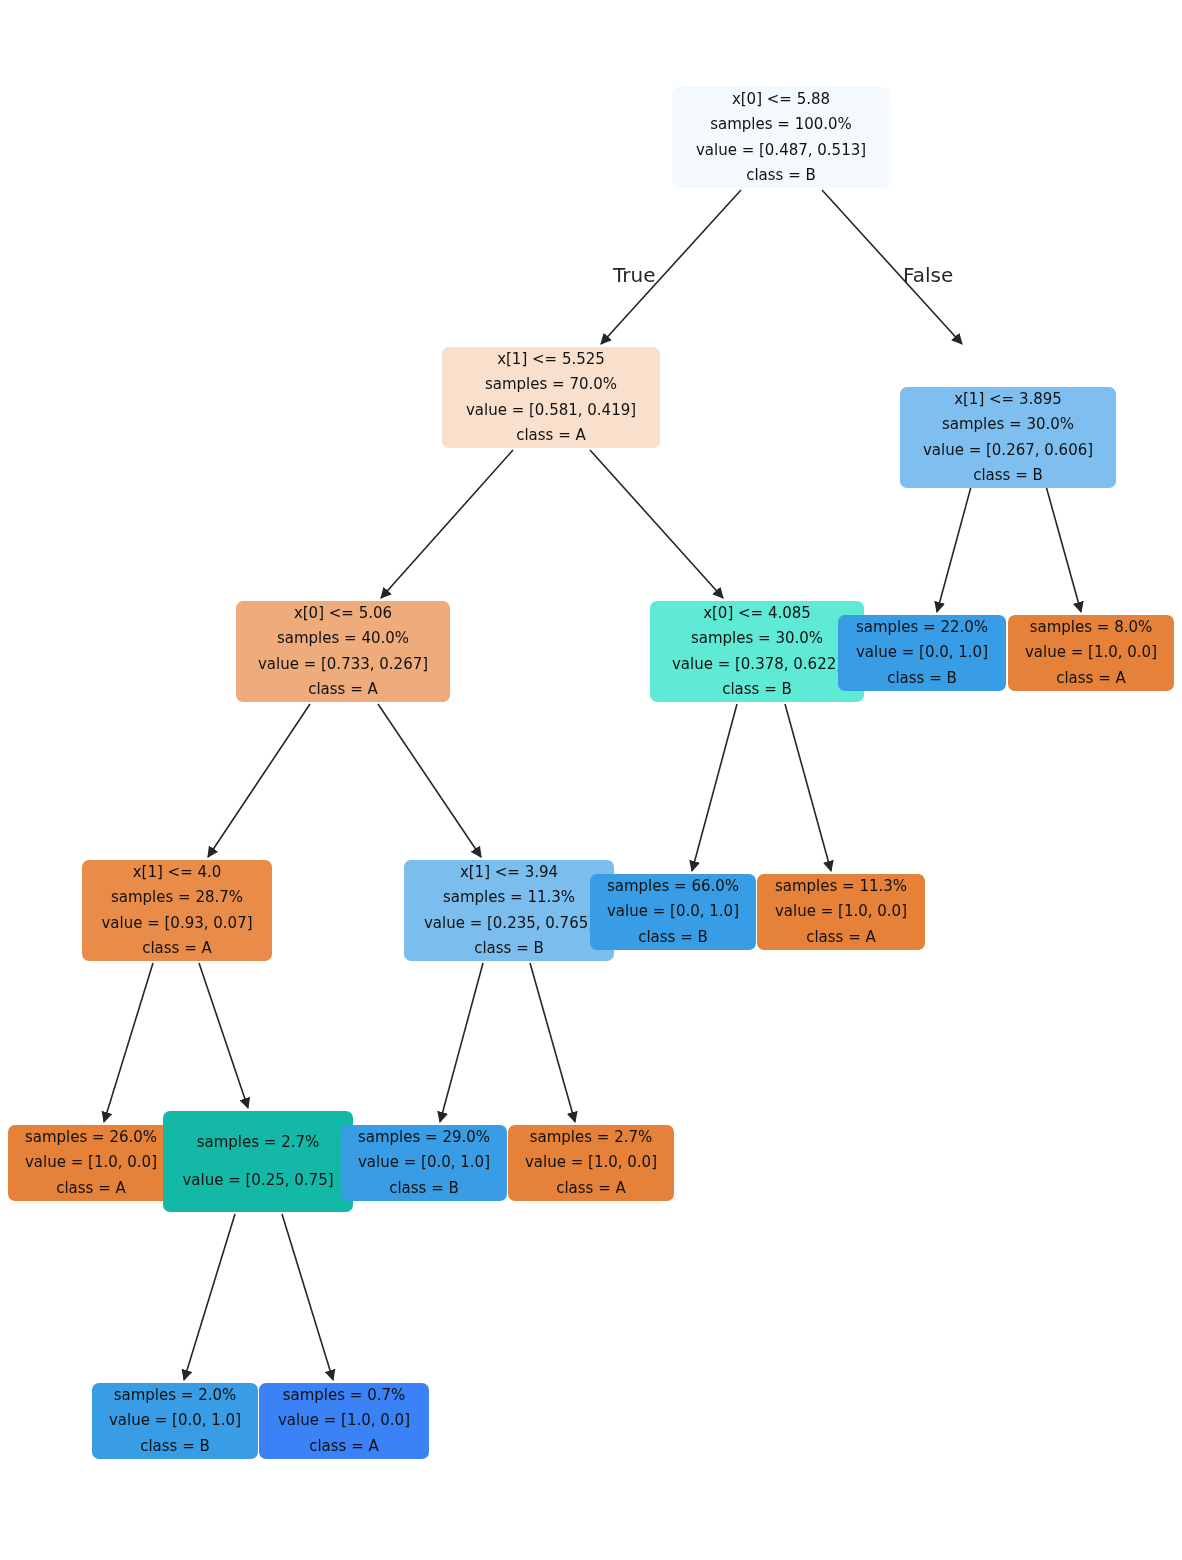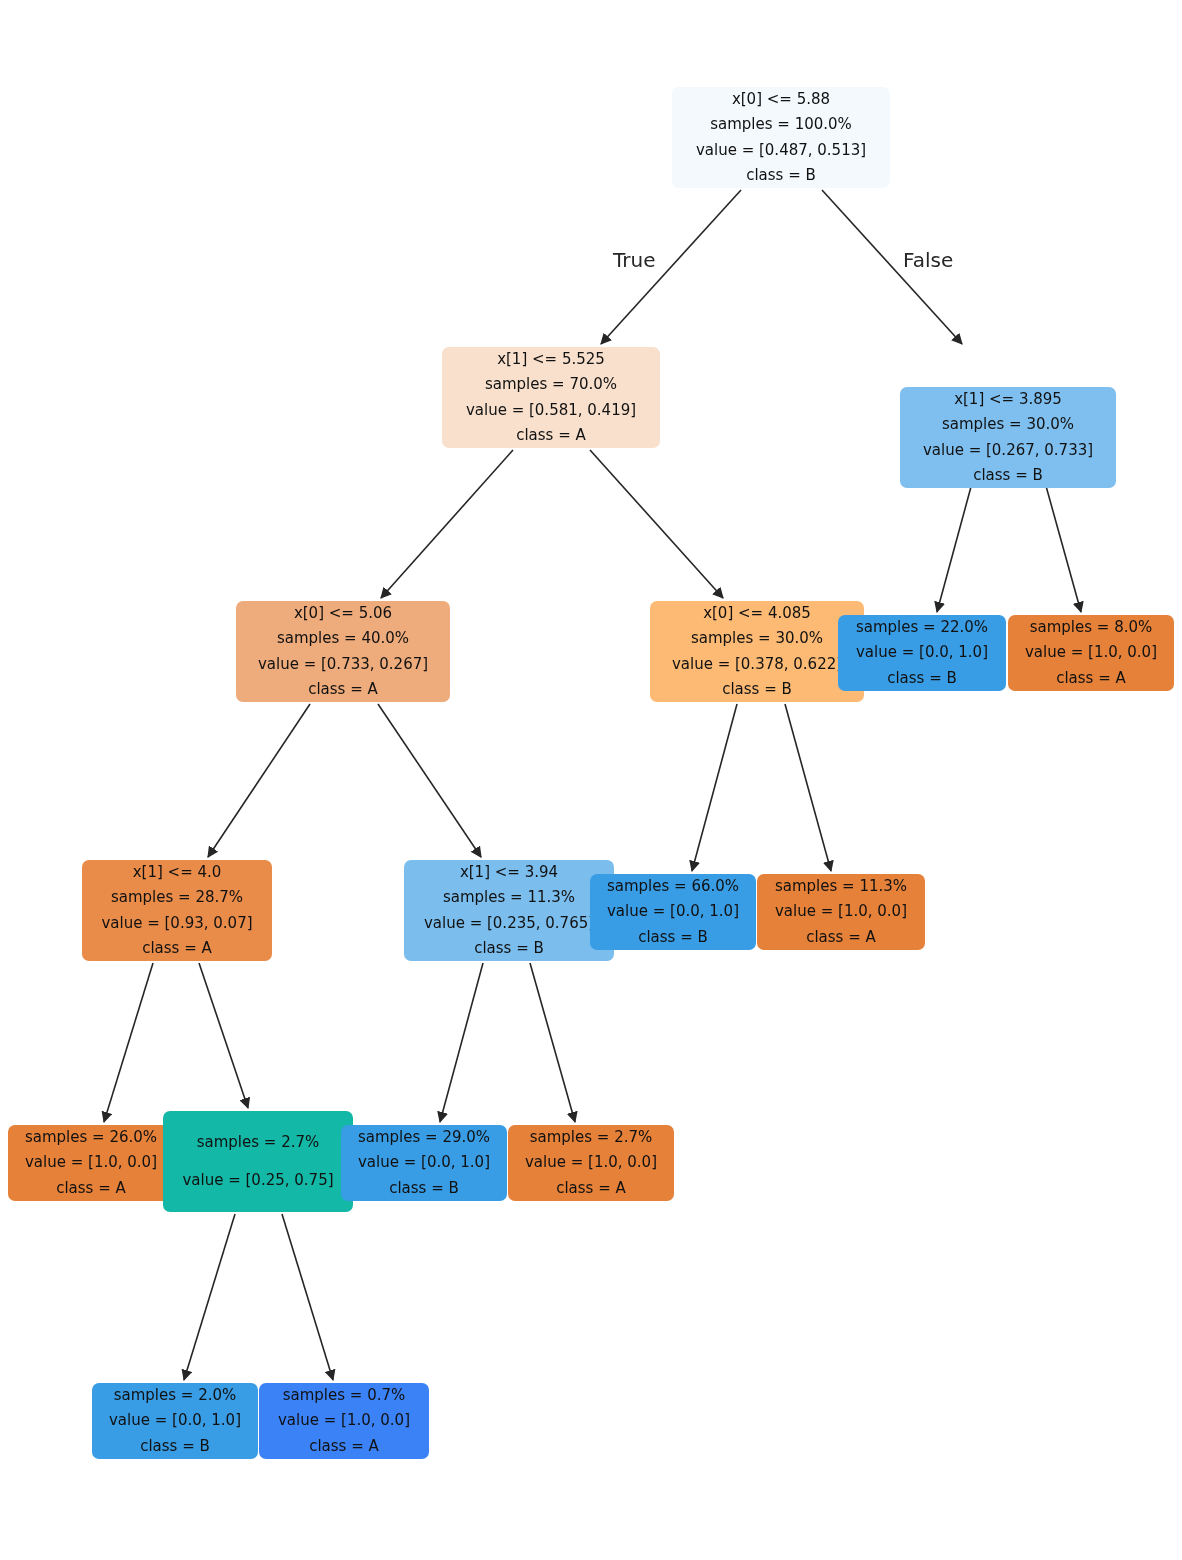--- a/index.html
+++ b/index.html
@@ -5,21 +5,21 @@
   html,body{margin:0;padding:0;background:#ffffff;}
   body{width:1182px;height:1560px;position:relative;overflow:hidden;
        font-family:"DejaVu Sans","Liberation Sans",sans-serif;}
   #tree-canvas{position:absolute;inset:0;width:1182px;height:1560px;}
   svg.edges{position:absolute;left:0;top:0;width:1182px;height:1560px;pointer-events:none;}
   .node{position:absolute;box-sizing:border-box;border-radius:7px;
         display:flex;flex-direction:column;align-items:center;justify-content:center;
         color:#111111;font-size:15px;line-height:25.5px;white-space:nowrap;
         text-align:center;overflow:hidden;}
   .node .ln{display:block;}
-  .edge-label{position:absolute;font-size:20px;color:#262626;white-space:nowrap;}
+  .edge-label{position:absolute;font-size:20px;color:#262626;white-space:nowrap;margin-top:15px;}
 </style>
 </head>
 <body>
 
 <div id="tree-canvas">
   <svg class="edges" viewBox="0 0 1182 1560" xmlns="http://www.w3.org/2000/svg">
     <defs>
       <marker id="arrow" viewBox="0 0 10 10" refX="9" refY="5" markerWidth="7" markerHeight="7" orient="auto-start-reverse">
         <path d="M 0 0 L 10 5 L 0 10 z" fill="#262626"></path>
       </marker>
@@ -52,30 +52,30 @@
       </div>
       <div class="node" style="left: 442px; top: 347px; width: 218px; height: 101px; background: rgb(248, 224, 205); color: rgb(17, 17, 17);">
         <span class="ln">x[1] &lt;= 5.525</span>
         <span class="ln">samples = 70.0%</span>
         <span class="ln">value = [0.581, 0.419]</span>
         <span class="ln">class = A</span>
       </div>
       <div class="node" style="left: 900px; top: 347px; width: 216px; height: 101px; background: rgb(127, 191, 239); color: rgb(17, 17, 17); margin-top: 40px;">
         <span class="ln">x[1] &lt;= 3.895</span>
         <span class="ln">samples = 30.0%</span>
-        <span class="ln">value = [0.267, 0.733]</span>
+        <span class="ln">value = [0.267, 0.606]</span>
         <span class="ln">class = B</span>
       </div>
       <div class="node" style="left: 236px; top: 601px; width: 214px; height: 101px; background: rgb(238, 171, 123); color: rgb(17, 17, 17);">
         <span class="ln">x[0] &lt;= 5.06</span>
         <span class="ln">samples = 40.0%</span>
         <span class="ln">value = [0.733, 0.267]</span>
         <span class="ln">class = A</span>
       </div>
-      <div class="node" style="left: 650px; top: 601px; width: 214px; height: 101px; background: #fdba74; color: rgb(17, 17, 17);">
+      <div class="node" style="left: 650px; top: 601px; width: 214px; height: 101px; background: #5eead4; color: rgb(17, 17, 17);">
         <span class="ln">x[0] &lt;= 4.085</span>
         <span class="ln">samples = 30.0%</span>
         <span class="ln">value = [0.378, 0.622]</span>
         <span class="ln">class = B</span>
       </div>
       <div class="node" style="left: 838px; top: 615px; width: 168px; height: 76px; background: rgb(57, 157, 229); color: rgb(17, 17, 17);">
         <span class="ln">samples = 22.0%</span>
         <span class="ln">value = [0.0, 1.0]</span>
         <span class="ln">class = B</span>
       </div>

